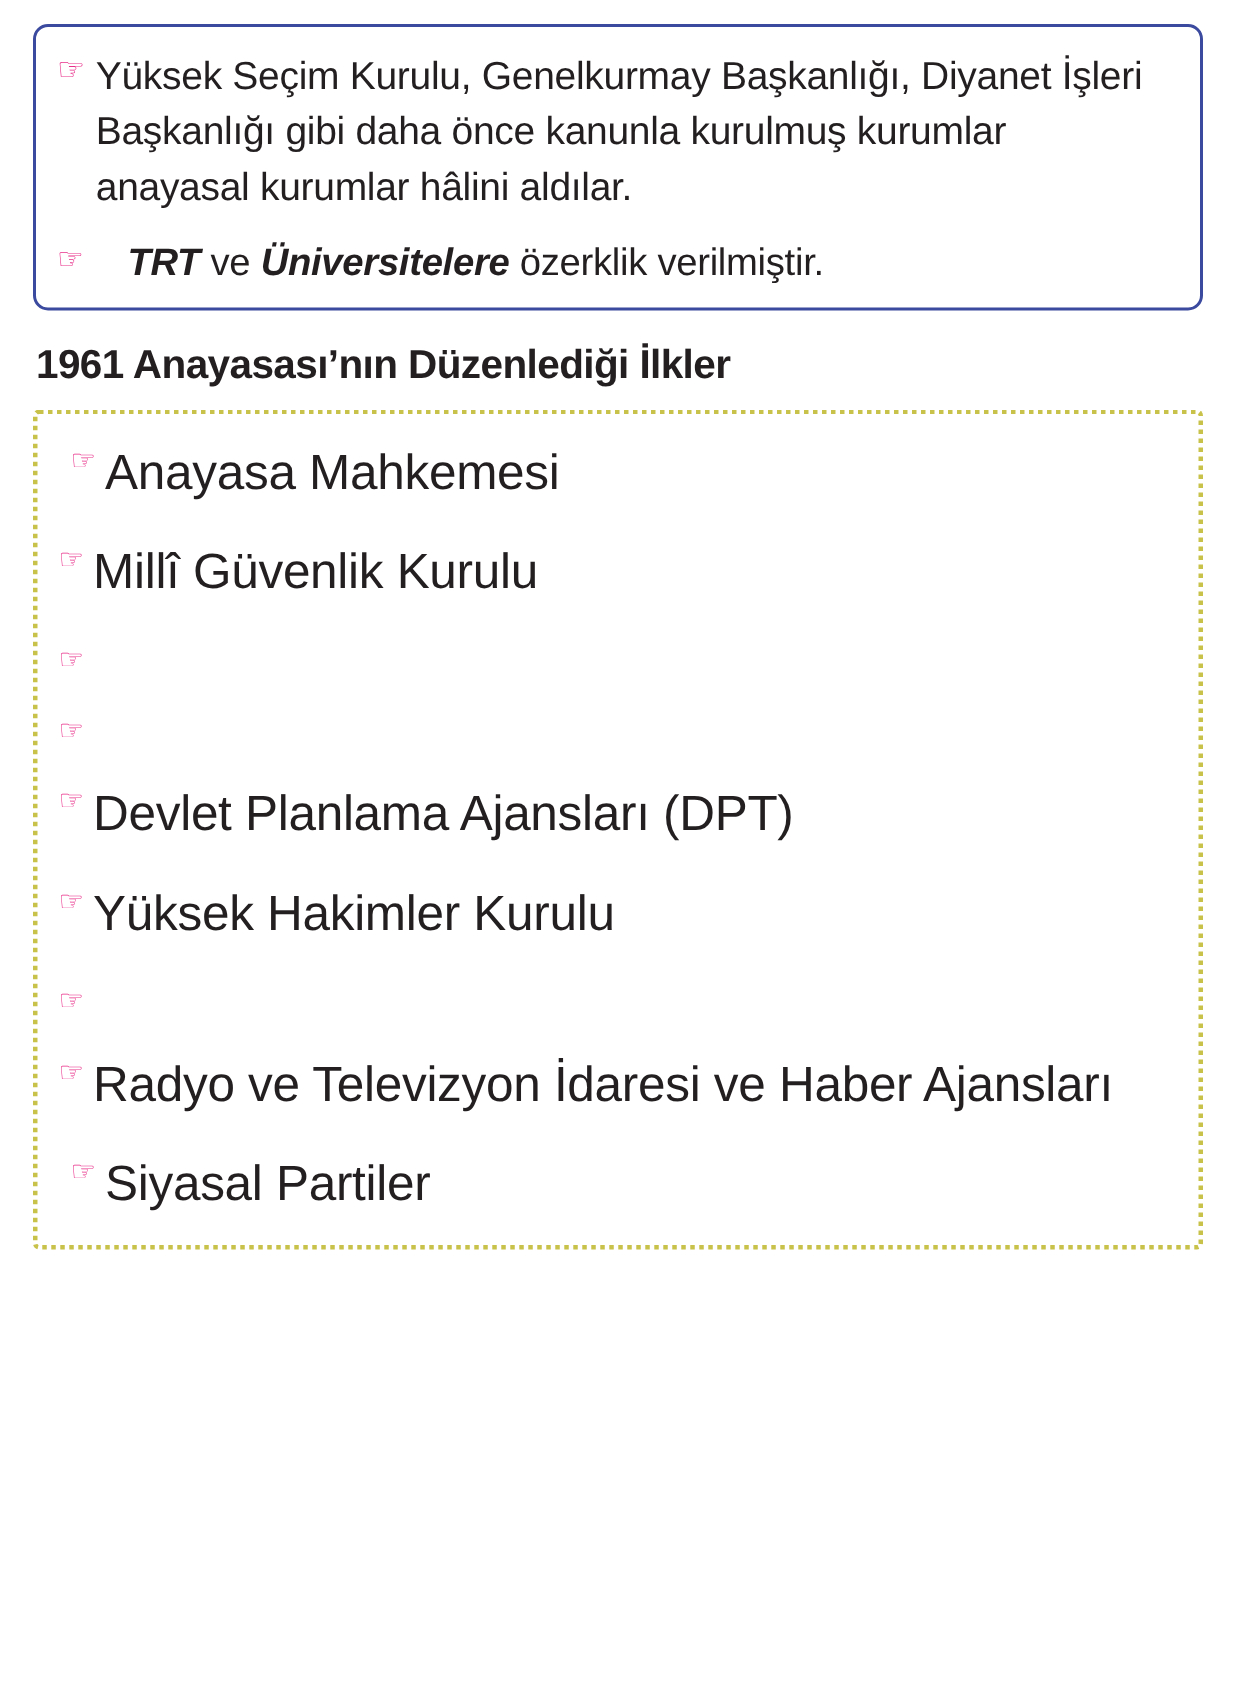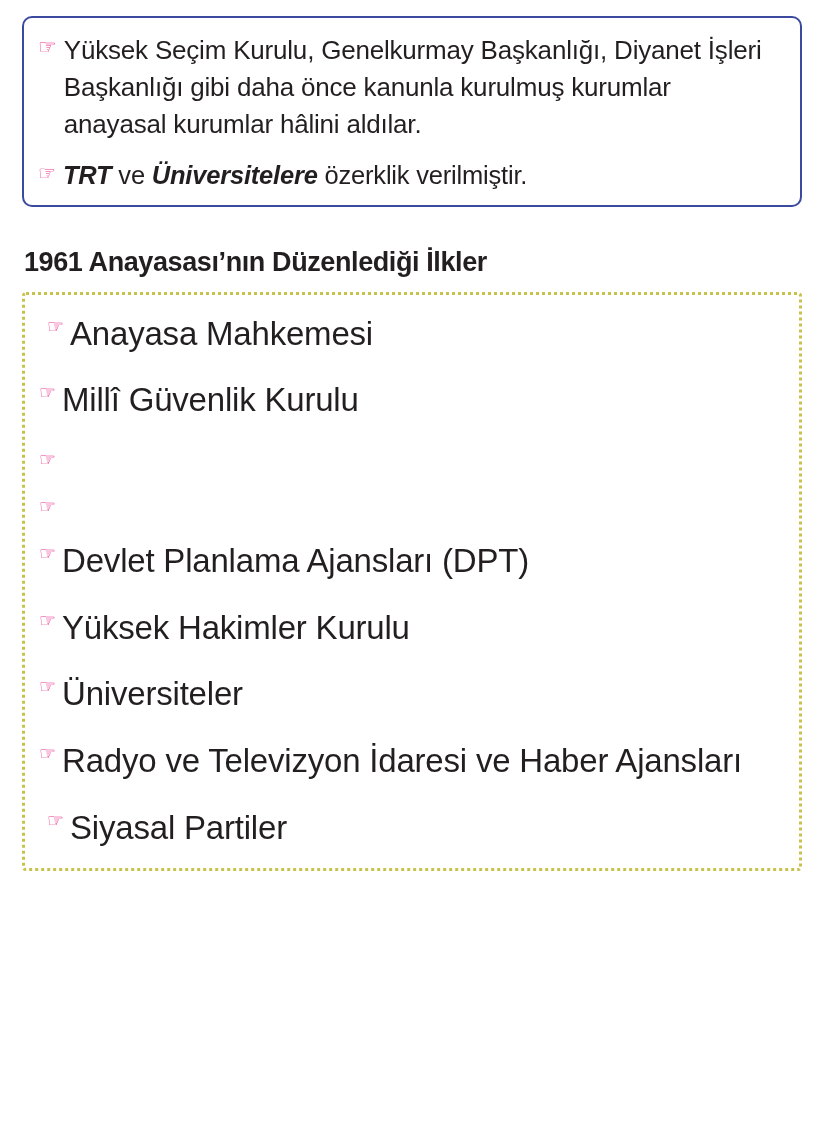--- a/index.html
+++ b/index.html
@@ -60,33 +60,34 @@
     margin-top: 14px;
   }
 
   .callout .row-2 .hand {
     font-size: 20px;
     transform: translateY(3px);
   }
 
   .callout .row-2 .btext {
     font-size: 25.5px;
+    margin-left: 22px;
   }
 
   .bolditalic {
     font-weight: bold;
     font-style: italic;
   }
 
   
   .section-title {
     font-size: 27px;
     font-weight: bold;
     letter-spacing: -0.4px;
-    margin: 40px 0 14px 2px;
+    margin: 21px 0 14px 2px;
   }
 
   
   .dotted-box {
     border: 3px dotted #c9c24a;
     border-radius: 4px;
     box-sizing: border-box;
     padding: 16px 14px 14px 14px;
   }
 
@@ -162,21 +163,20 @@
       <span class="btext">Devlet Planlama Ajansları (DPT)</span>
     </div>
 
     <div class="item">
       <span class="hand">☞</span>
       <span class="btext">Yüksek Hakimler Kurulu</span>
     </div>
 
     <div class="item">
       <span class="hand">☞</span>
-      <span class="btext">Üniversiteler</span>
     </div>
 
     <div class="item">
       <span class="hand">☞</span>
       <span class="btext">Radyo ve Televizyon İdaresi ve Haber Ajansları</span>
     </div>
 
     <div class="item indent">
       <span class="hand">☞</span>
       <span class="btext">Siyasal Partiler</span>

